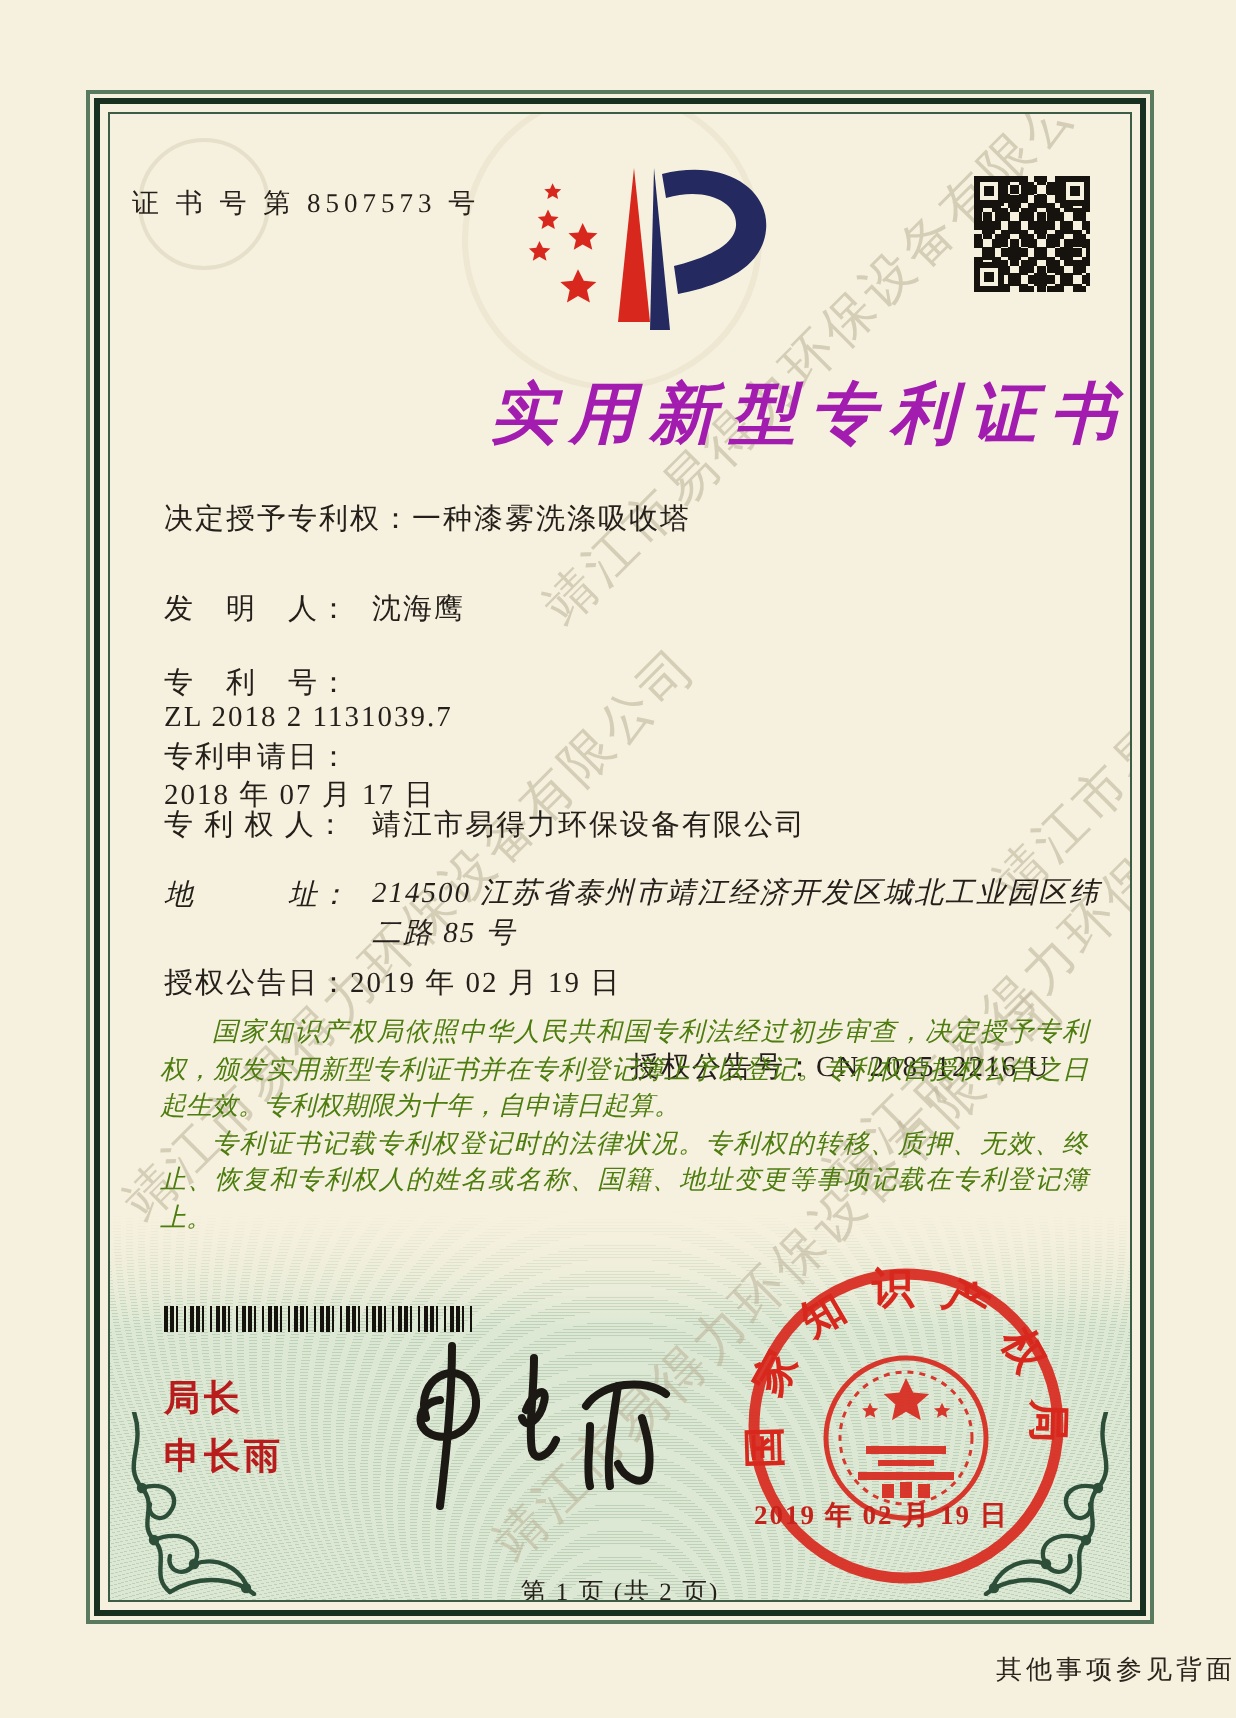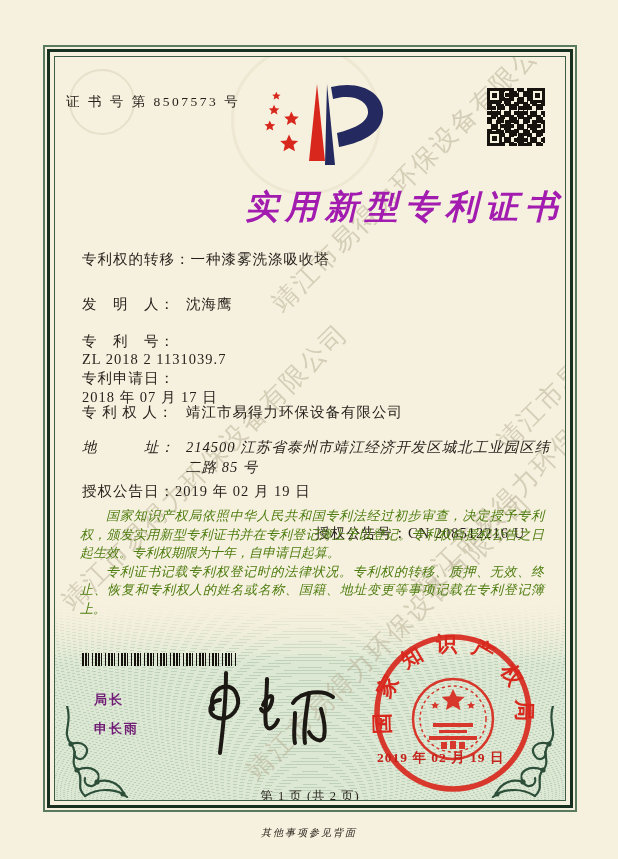--- a/index.html
+++ b/index.html
@@ -71,35 +71,35 @@
   .paras{ position:absolute; left:25px; top:450px; width:464px;
           font-size:13px; line-height:18.6px; text-align:justify; font-style:italic; color:#4d7c0f; }
   .paras p{ text-indent:2em; }
 
   
   .barcode{ position:absolute; left:27px; top:596px; width:156px; height:13px;
     background:repeating-linear-gradient(90deg,#15120e 0 2px,transparent 2px 3px,
        #15120e 3px 5px,transparent 5px 6px,#15120e 6px 7px,transparent 7px 10px,
        #15120e 10px 11px,transparent 11px 13px); }
   .signer{ position:absolute; left:27px; top:628px; font-family:"Liberation Sans",sans-serif;
-           font-weight:bold; font-size:13px; line-height:29px; letter-spacing:2px; color:#701a75;margin-left:12px; }
+           font-weight:bold; font-size:18px; line-height:29px; letter-spacing:2px; color:#b91c1c; }
   .signature{ position:absolute; left:138px; top:608px; width:160px; height:105px; }
 
   .seal{ position:absolute; left:312px; top:570px; width:172px; height:172px; }
   .seal-date{ position:absolute; left:322px; top:692px; width:180px; font-size:13.5px;
               font-weight:bold; color:#c4221a; letter-spacing:1px; }
 
   .flourish{ position:absolute; bottom:2px; width:78px; height:92px; }
   .fl-left{ left:2px; } .fl-right{ right:2px; transform:scaleX(-1); }
 
   .page-info{ position:absolute; left:0; right:0; top:731px; text-align:center; font-size:12.5px; letter-spacing:1px; }
 
   
-  .back-note{ position:absolute; left:0; right:0; top:826px; text-align:center;
-              font-size:10px; letter-spacing:2px; font-style:italic; color:#2a241d; }
+  .back-note{ position:absolute; left:0; right:0; top:826px; text-align:right;
+              font-size:13px; letter-spacing:2px; color:#2a241d; }
 </style>
 </head>
 <body>
 
 <div class="page">
 
   <div class="frame">
     <div class="frame-mid">
       <div class="frame-in">
 
@@ -141,21 +141,21 @@
               </span>
             <span class="finder f-bl">
                 <i></i>
               </span>
           </div>
 
           <div class="title">实用新型专利证书</div>
 
           <div class="fields">
             <div class="row r1">
-              <span class="lab">专利权的转移：</span>
+              <span class="lab">决定授予专利权：</span>
               <span class="val">一种漆雾洗涤吸收塔</span>
             </div>
             <div class="row r2">
               <span class="lab">发　明　人：</span>
               <span class="val">沈海鹰</span>
             </div>
             <div class="row r3">
               <span class="lab">专　利　号：</span>
               <span class="val">ZL 2018 2 1131039.7</span>
             </div>

